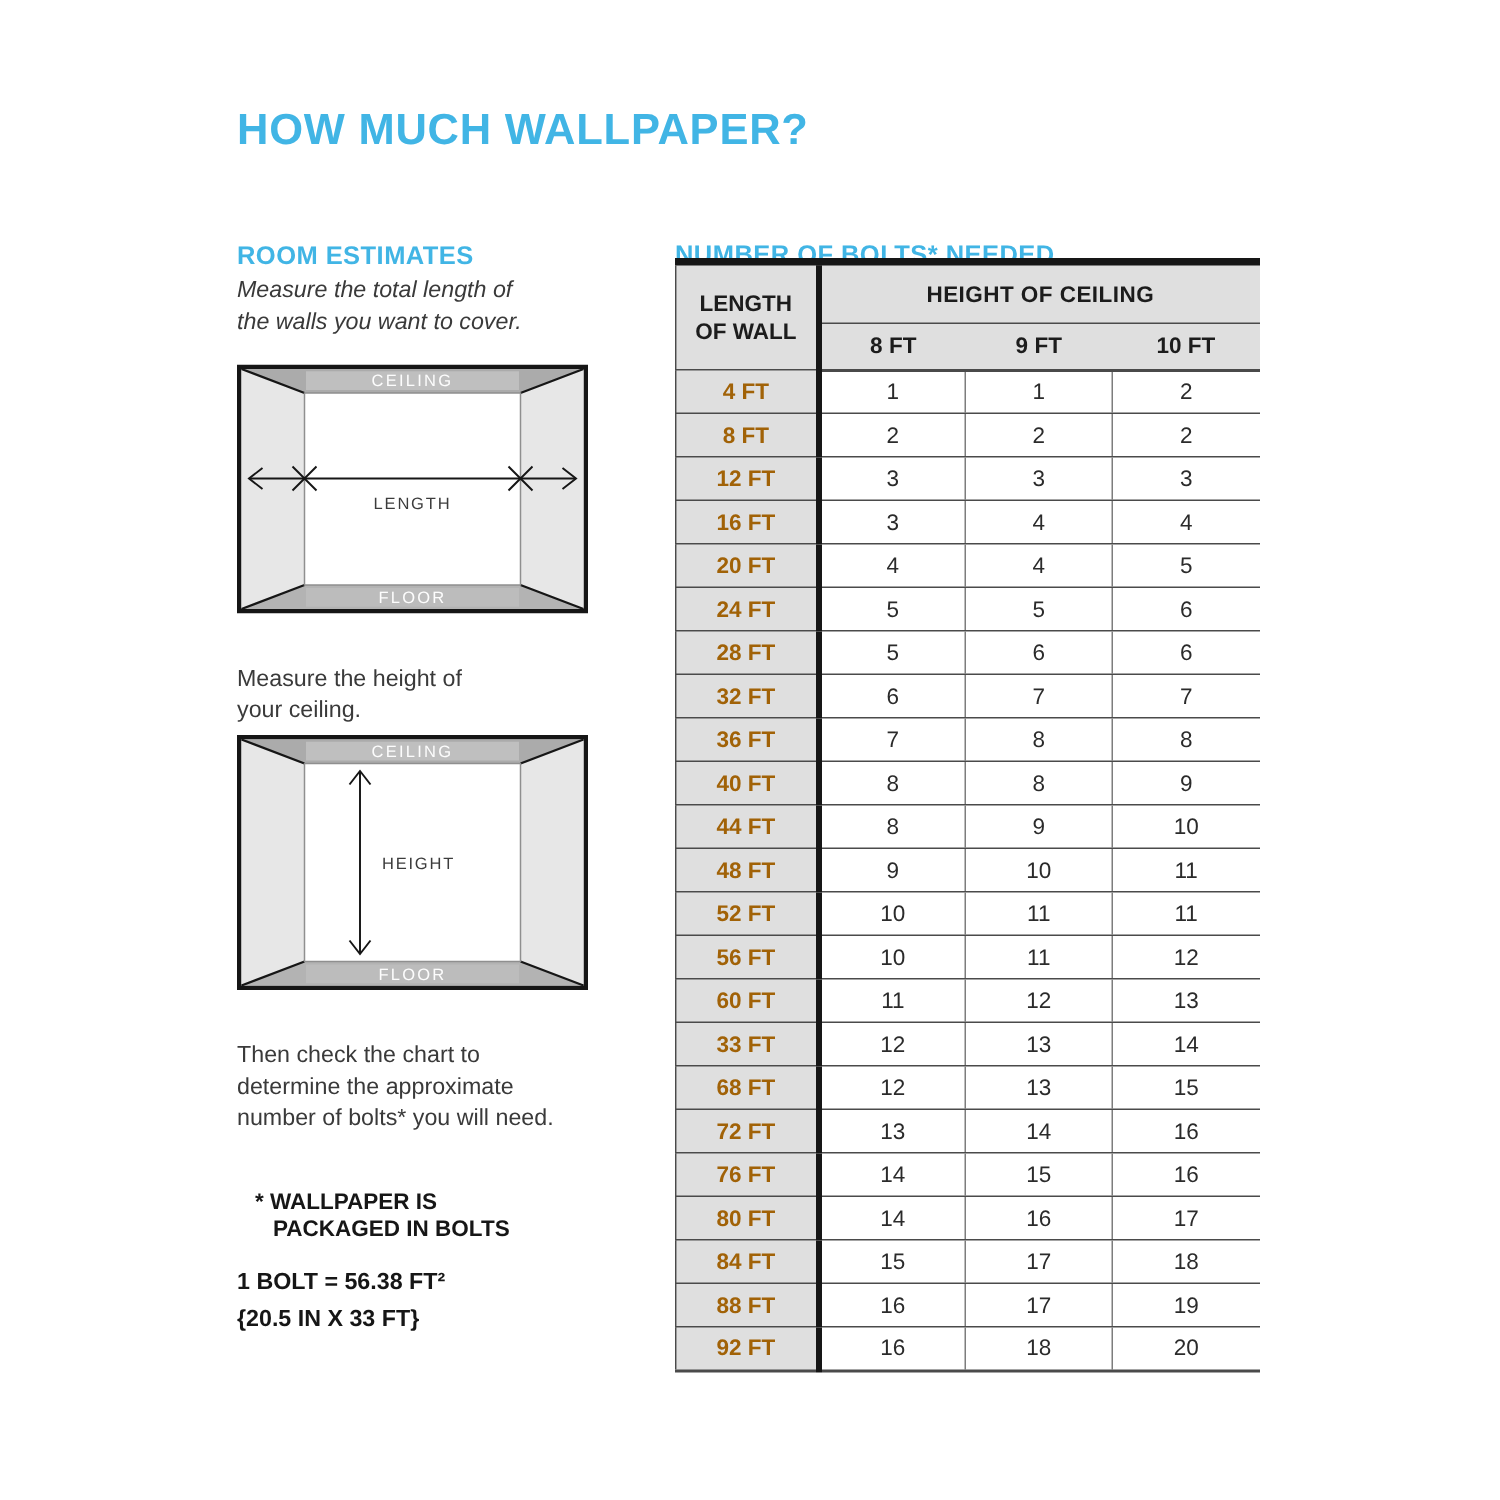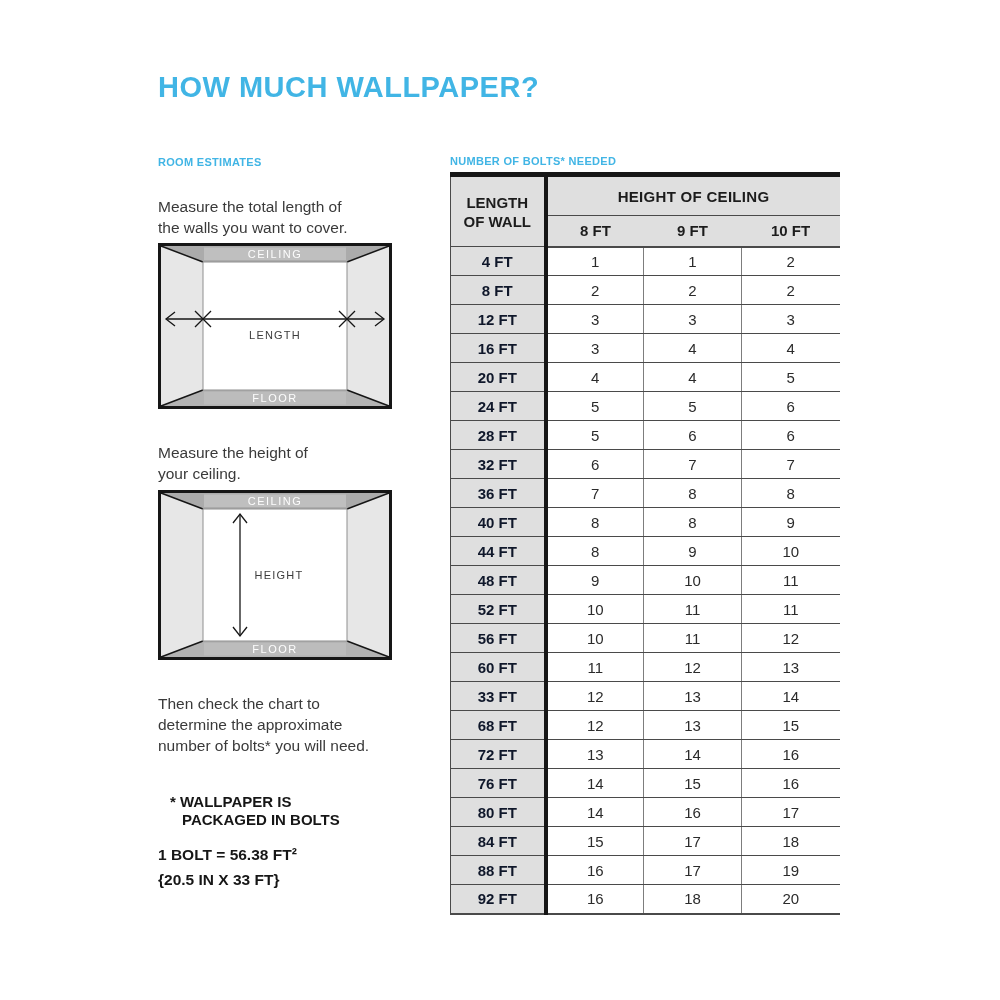--- a/index.html
+++ b/index.html
@@ -4,21 +4,21 @@
 <style>
   :root { --accent:#41b5e5; --ink:#161616; --body:#3a3a3a; --cellgray:#dfdfdf; --thin:#4a4a4a; --mid:#7d7d7d; }
   * { box-sizing:border-box; }
   html,body { margin:0; padding:0; }
   body {
     width:1000px; height:1000px; background:#ffffff; position:relative;
     font-family:"Liberation Sans", sans-serif; overflow:hidden;
   }
   .abs { position:absolute; }
   .page-title { left:158px; top:52px; font-size:29px; font-weight:bold; color:var(--accent); letter-spacing:0.5px; }
-  .section-heading { font-size:11px; font-weight:bold; color:var(--accent); letter-spacing:0.3px; }
+  .section-heading { font-size:17px; font-weight:bold; color:var(--accent); letter-spacing:0.3px; }
   .para { font-size:15.5px; line-height:21px; color:var(--body); white-space:pre-line; }
   .footnote { font-size:15px; font-weight:bold; color:var(--ink); line-height:18px; }
   .footnote-indent { display:block; margin-left:12px; }
   .equation { font-size:15.5px; font-weight:bold; color:var(--ink); line-height:25px; white-space:pre-line; }
 
   .table-heading { left:450px; top:146px; width:389px; text-align:left; }
 
   table.bolts {
     position:absolute; left:450px; top:172px;
     border-collapse:collapse; table-layout:fixed; width:389px;
@@ -29,38 +29,38 @@
     background:var(--cellgray); border:1px solid var(--thin);
     font-weight:bold; white-space:pre-line; line-height:19px; color:#1c1c1c;
   }
   .group-cell {
     background:var(--cellgray); font-weight:bold; height:41px; font-size:16px;
     letter-spacing:0.3px; color:#1c1c1c;
     border-left:4px solid var(--ink); border-bottom:1px solid var(--thin);
   }
   .sub-cell { background:var(--cellgray); font-weight:bold; height:31px; color:#1c1c1c; border-bottom:2px solid #5a5a5a; }
   .sub-cell.first { border-left:4px solid var(--ink); }
-  .wall-cell { background:var(--cellgray); border:1px solid var(--thin); font-weight:bold; height:29px; color:#0f172a; }
+  .wall-cell { background:var(--cellgray); border:1px solid var(--thin); font-weight:bold; height:29px; color:#a16207; }
   .val-cell {
     border-top:1px solid var(--thin); border-bottom:1px solid var(--thin);
     border-left:1px solid var(--mid); color:#2b2b2b; background:#fff;
   }
   .val-cell.first-val { border-left:4px solid var(--ink); }
   table.bolts tr:last-child td { border-bottom:2px solid var(--thin); }
 
   svg text { font-family:"Liberation Sans", sans-serif; }
 </style>
 </head>
 <body>
 
 <h1 class="abs page-title">HOW MUCH WALLPAPER?</h1>
 
 <h2 class="abs section-heading" style="left:158px; top:147px;">ROOM ESTIMATES</h2>
 
-<p class="abs para" style="left:158px; top:180px;">Measure the total length of
+<p class="abs para" style="left:158px; top:167px;font-style:italic;">Measure the total length of
 the walls you want to cover.</p>
 
 <svg class="abs" style="left:158px; top:243px;" width="234" height="166" viewBox="0 0 234 166">
   <rect x="1.5" y="1.5" width="231" height="163" fill="#ffffff" stroke="#161616" stroke-width="3"></rect>
   <polygon points="3,3 45,19 45,147 3,163" fill="#e7e7e7"></polygon>
   <polygon points="231,3 189,19 189,147 231,163" fill="#e7e7e7"></polygon>
   <polygon points="3,3 231,3 189,19 45,19" fill="#ababab"></polygon>
   <polygon points="3,163 231,163 189,147 45,147" fill="#b3b3b3"></polygon>
   <path d="M3,3 L45,19 M231,3 L189,19 M3,163 L45,147 M231,163 L189,147" stroke="#161616" stroke-width="1.5" fill="none"></path>
   <rect x="45" y="19" width="144" height="128" fill="#ffffff" stroke="#8f8f8f" stroke-width="1"></rect>

